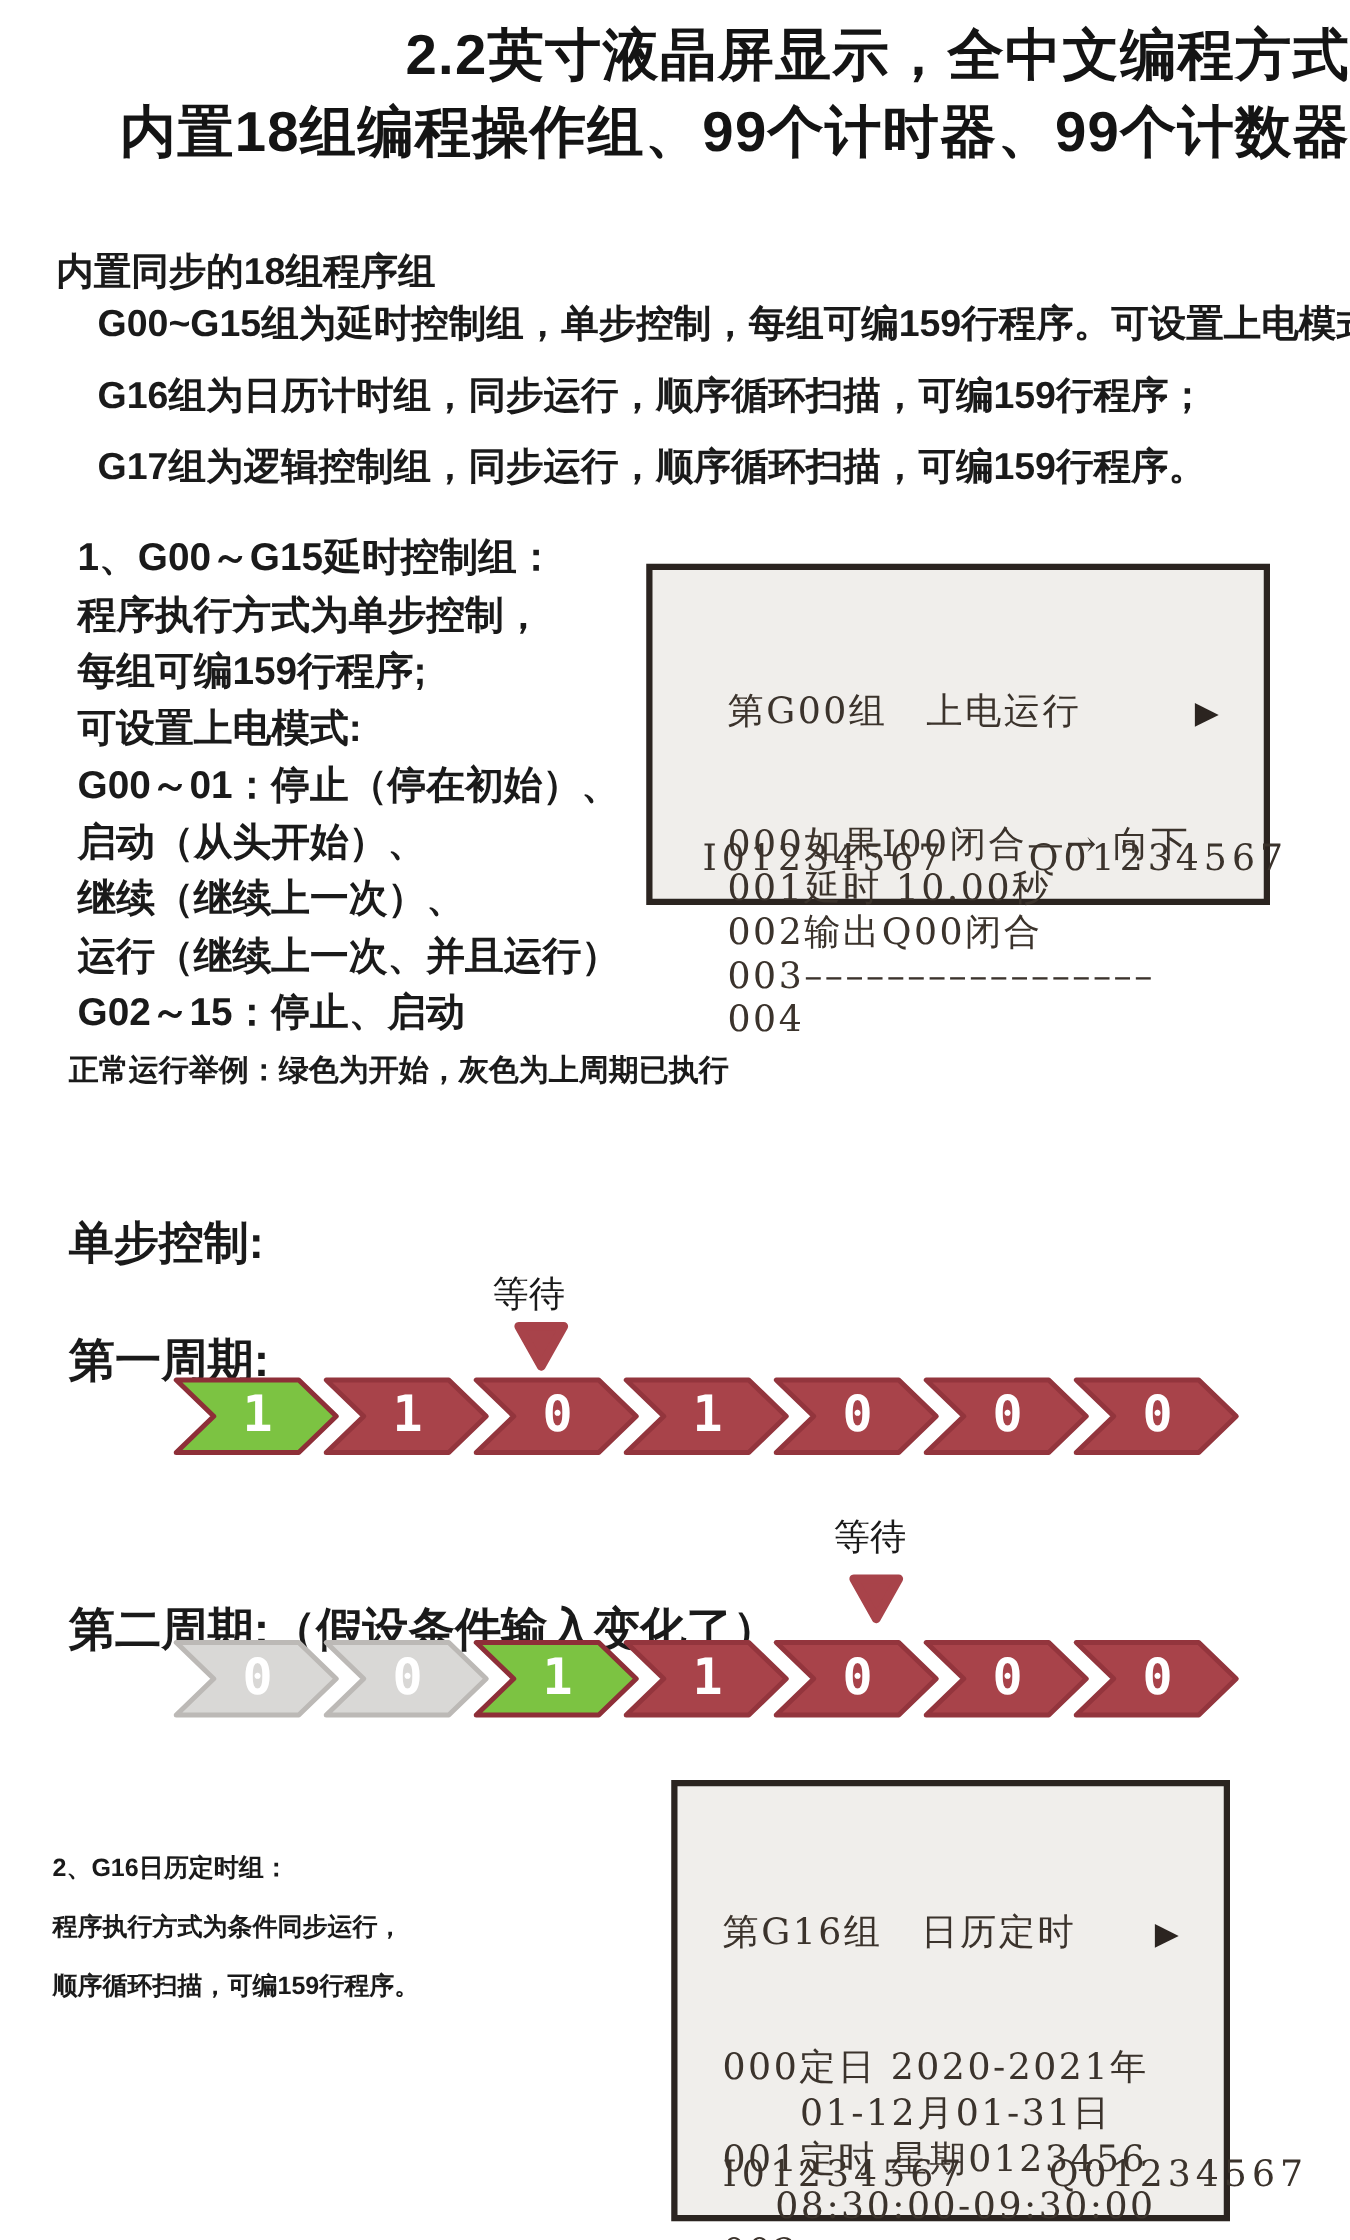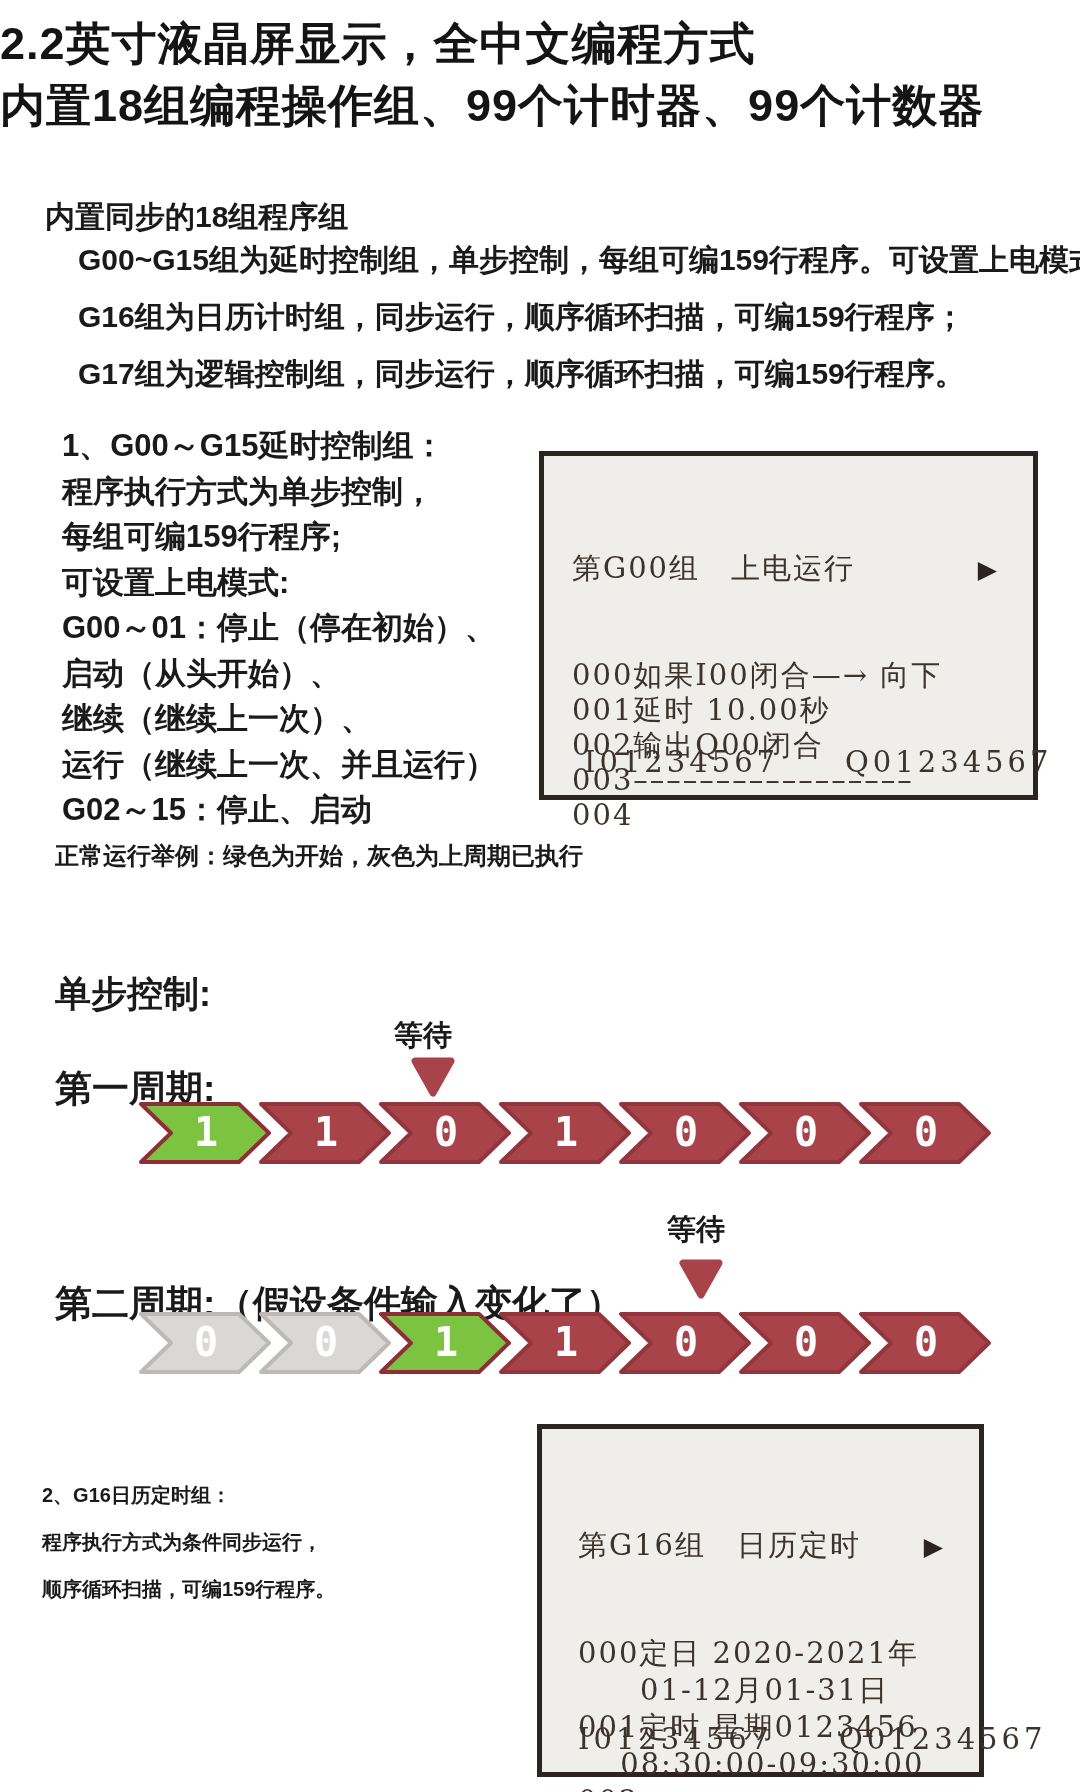--- a/index.html
+++ b/index.html
@@ -1,42 +1,42 @@
 <!DOCTYPE html>
 <html style="--text: #1a1a1a; --chevron-green: #7cc342; --chevron-green-border: #8e2f38; --chevron-red: #a8434a; --chevron-red-border: #93353d; --chevron-gray: #d9d8d6; --chevron-gray-border: #bcb9b6; --chevron-number: #ffffff; --wait-marker: #a8434a; --lcd-bg: #f0eeeb; --lcd-border: #2b2420; --lcd-text: #3b332c;"><head>
 <meta charset="utf-8">
 <style>
   *{box-sizing:border-box;margin:0;padding:0}
   body{margin:0;background:#fff;font-family:"Liberation Sans",sans-serif}
   #canvas{position:relative;width:1080px;height:1792px;background:#ffffff;color:var(--text,#1a1a1a);overflow:hidden}
   .abs{position:absolute}
-  .title{left:0;width:100%;text-align:left;font-weight:700;font-size:45px;color:#141414;letter-spacing:1px;white-space:nowrap}
+  .title{left:0;width:100%;text-align:right;font-weight:700;font-size:45px;color:#141414;letter-spacing:1px;white-space:nowrap}
   #title1{top:14px}
   #title2{top:76px}
   .intro-heading{left:45px;top:197px;font-size:30px;font-weight:700}
   #intro-lines{left:78px;top:240px;font-size:30px;font-weight:700}
   #intro-lines .line{height:57px;line-height:40px;white-space:nowrap}
   #sec1{left:62px;top:425px;font-size:31px;font-weight:700}
   #sec1 .line{height:45.5px;line-height:42px;white-space:nowrap}
   #sec2{left:42px;top:1474px;font-size:20px;font-weight:700}
   #sec2 .line{height:47px;line-height:43px;white-space:nowrap}
   .lcd{background:var(--lcd-bg,#f0eeeb);border:5px solid var(--lcd-border,#2b2420);color:var(--lcd-text,#3b332c);
        font-family:"DejaVu Serif","Liberation Serif",serif;font-size:29px;letter-spacing:2px;white-space:pre}
-  #lcd1{left:539px;top:451px;width:499px;height:349px;padding:24px 0 0 28px}
+  #lcd1{left:517px;top:451px;width:499px;height:273px;padding:24px 0 0 60px}
   #lcd2{left:537px;top:1424px;width:447px;height:353px;padding:28px 0 0 36px}
   .lcd-title-row{display:flex;justify-content:space-between;align-items:center;padding-right:36px;height:42px}
   .play{font-size:25px;color:var(--lcd-border,#2b2420);letter-spacing:0}
   #lcd1 .lcd-line{height:35px;line-height:35px}
   #lcd2 .lcd-line{height:37px;line-height:37px}
   .lcd-status{position:absolute;left:40px;bottom:12px;letter-spacing:4px}
   #lcd2 .lcd-status{left:36px}
   .caption{left:55px;top:840px;font-size:24px;font-weight:700}
   .mode{left:55px;top:970px;font-size:36px;font-weight:700}
   .cycle-label{font-size:37px;font-weight:700;white-space:nowrap}
-  .wait-label{font-size:29px;font-weight:700}
+  .wait-label{font-size:29px;font-weight:400}
   #wait1{left:394px;top:1016px}
   #tri1{left:410px;top:1056px}
   #cyc1label{left:55px;top:1064px}
   #row1{left:138px;top:1101px;width:870px;height:64px}
   #wait2{left:667px;top:1210px}
   #tri2{left:678px;top:1258px}
   #cyc2label{left:55px;top:1279px}
   #cyc2note{left:216px;top:1279px}
   #row2{left:138px;top:1311px;width:870px;height:64px}
   .chev{position:absolute;top:0;width:134px;height:64px}

